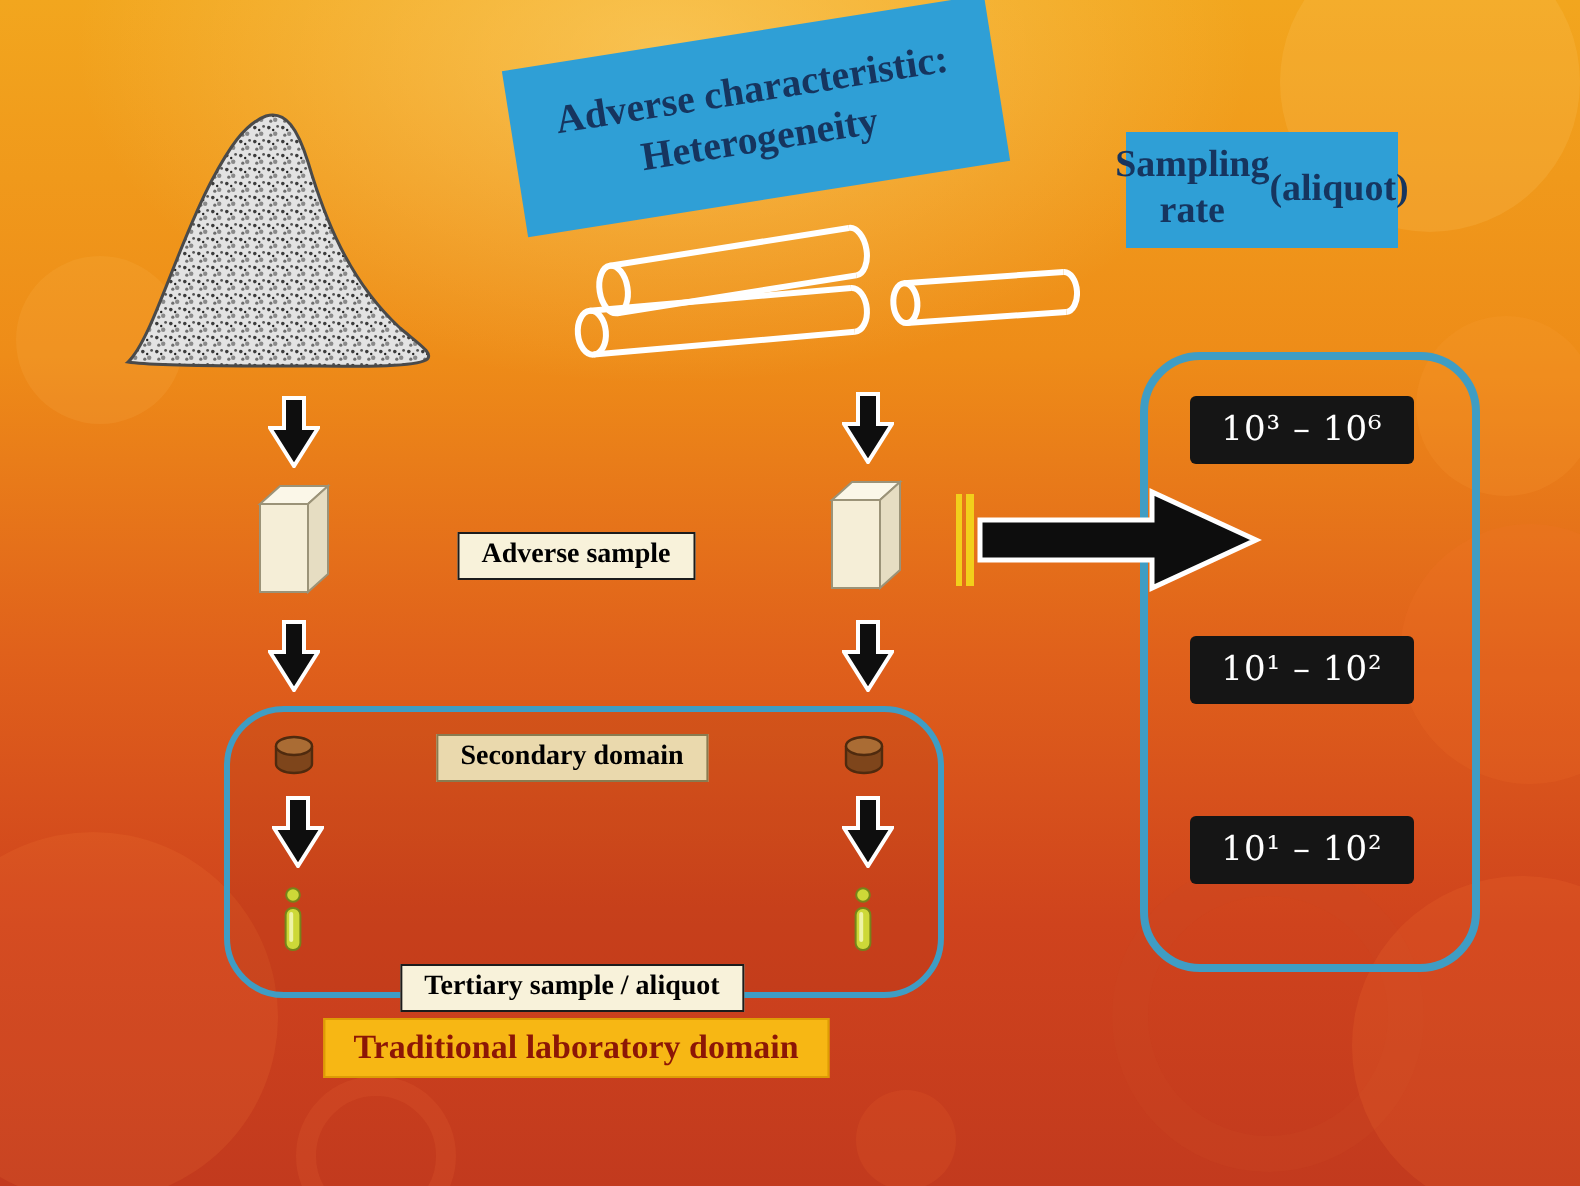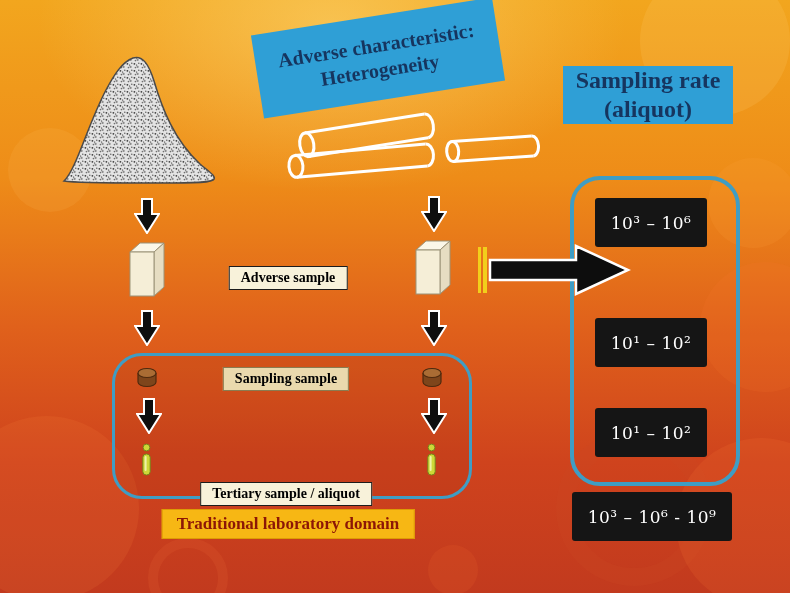--- a/index.html
+++ b/index.html
@@ -15,23 +15,23 @@
   }
   .decor { position:absolute; border-radius:50%; z-index:0; }
   .abs { position:absolute; z-index:2; }
   .banner {
     position:absolute; left:256px; top:16px; width:244px; height:84px;
     background:#2f9fd6; transform:rotate(-9deg);
     display:flex; flex-direction:column; align-items:center; justify-content:center;
     color:#16355f; font-weight:bold; font-size:20px; line-height:1.25; text-align:center; z-index:2;
   }
   .blue-header {
-    position:absolute; left:563px; top:66px; width:170px; height:58px;
-    background:#2f9fd6; display:flex; flex-direction:column; align-items:center; justify-content:center;
-    color:#16355f; font-weight:bold; font-size:24px; line-height:1.2; text-align:center; z-index:2;
+    position:absolute; left:563px; top:66px; width:136px; height:58px;
+    background:#2f9fd6; display:flex; flex-direction:row; align-items:center; justify-content:center;
+    color:#16355f; font-weight:bold; font-size:19px; line-height:1.2; text-align:center; z-index:2;
   }
   .label-box {
     position:absolute; background:#f8f2da; border:1px solid #1c1c1c;
     font-weight:bold; font-size:14px; color:#000; padding:3px 11px;
     white-space:nowrap; z-index:3; transform:translateX(-50%);
   }
   .label-box.tan { background:#ead9ad; border-color:#8a7b50; }
   .yellow-box {
     position:absolute; left:288px; top:509px; transform:translateX(-50%);
     background:#f7b714; color:#8c1606; font-weight:bold; font-size:17px;
@@ -39,21 +39,21 @@
   }
   .domain-rect {
     position:absolute; left:112px; top:353px; width:354px; height:140px;
     border:3px solid #3f9dc4; border-radius:30px; background:rgba(125,25,10,0.10); z-index:1;
   }
   .rates-panel {
     position:absolute; left:570px; top:176px; width:162px; height:302px;
     border:4px solid #3f9dc4; border-radius:30px; z-index:1;
   }
   .rate-box {
-    position:absolute; width:112px; height:49px; background:#151515; color:#ffffff;
+    position:absolute; width:112px; height:34px; background:#151515; color:#ffffff;
     font-family:"DejaVu Serif",serif; font-size:17px; letter-spacing:0.5px;
     display:flex; align-items:center; justify-content:center; border-radius:3px; z-index:2;
   }
   .rate-box.total { width:160px; }
 </style>
 </head>
 <body>
 
 <div class="stage">
 
@@ -154,21 +154,21 @@
   <svg class="abs" style="left:135px; top:366px;" width="24" height="24" viewBox="0 0 24 24">
     <path d="M3,7 L3,16 A9,4.5 0 0 0 21,16 L21,7" fill="#7e451b" stroke="#4f2a0e" stroke-width="1.2"></path>
     <ellipse cx="12" cy="7" rx="9" ry="4.5" fill="#aa6c34" stroke="#4f2a0e" stroke-width="1.2"></ellipse>
   </svg>
   <svg class="abs" style="left:420px; top:366px;" width="24" height="24" viewBox="0 0 24 24">
     <path d="M3,7 L3,16 A9,4.5 0 0 0 21,16 L21,7" fill="#7e451b" stroke="#4f2a0e" stroke-width="1.2"></path>
     <ellipse cx="12" cy="7" rx="9" ry="4.5" fill="#aa6c34" stroke="#4f2a0e" stroke-width="1.2"></ellipse>
   </svg>
 
   <div class="label-box tan" style="left:286px; top:367px;">
-    <span>Sampling sample</span>
+    <span>Secondary domain</span>
   </div>
 
   <svg class="abs" style="left:136px; top:398px;" width="26" height="36" viewBox="0 0 26 36">
     <polygon points="8,1 18,1 18,16 25,16 13,35 1,16 8,16" fill="#0e0e0e" stroke="#ffffff" stroke-width="2"></polygon>
   </svg>
   <svg class="abs" style="left:421px; top:398px;" width="26" height="36" viewBox="0 0 26 36">
     <polygon points="8,1 18,1 18,16 25,16 13,35 1,16 8,16" fill="#0e0e0e" stroke="#ffffff" stroke-width="2"></polygon>
   </svg>
 
   <svg class="abs" style="left:139px; top:443px;" width="15" height="34" viewBox="0 0 15 34">
@@ -195,17 +195,14 @@
   <div class="rate-box" style="left:595px; top:198px;">
     <span>10³ – 10⁶</span>
   </div>
   <div class="rate-box" style="left:595px; top:318px;">
     <span>10¹ – 10²</span>
   </div>
   <div class="rate-box" style="left:595px; top:408px;">
     <span>10¹ – 10²</span>
   </div>
 
-  <div class="rate-box total" style="left:572px; top:492px;">
-    <span>10³ – 10⁶ - 10⁹</span>
-  </div>
 
 </div>
 
 </body></html>

